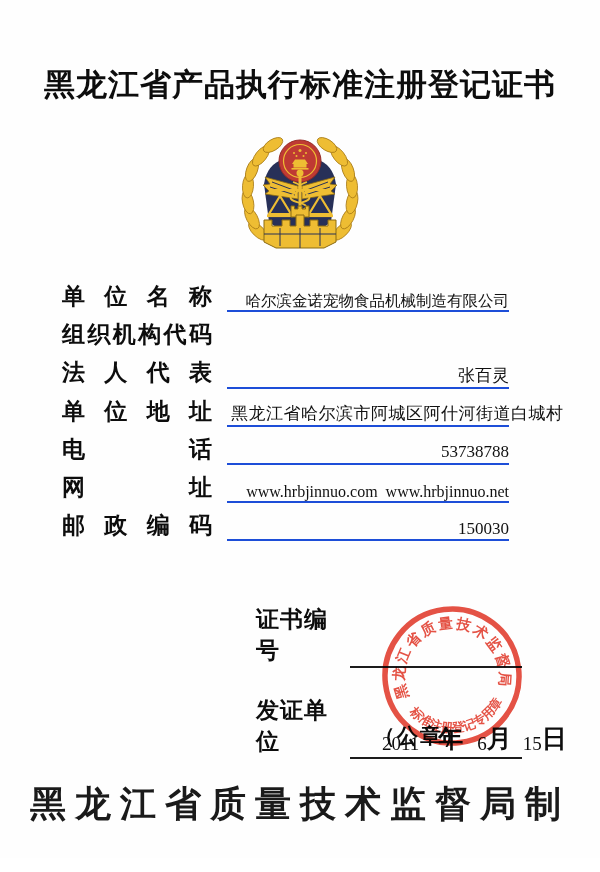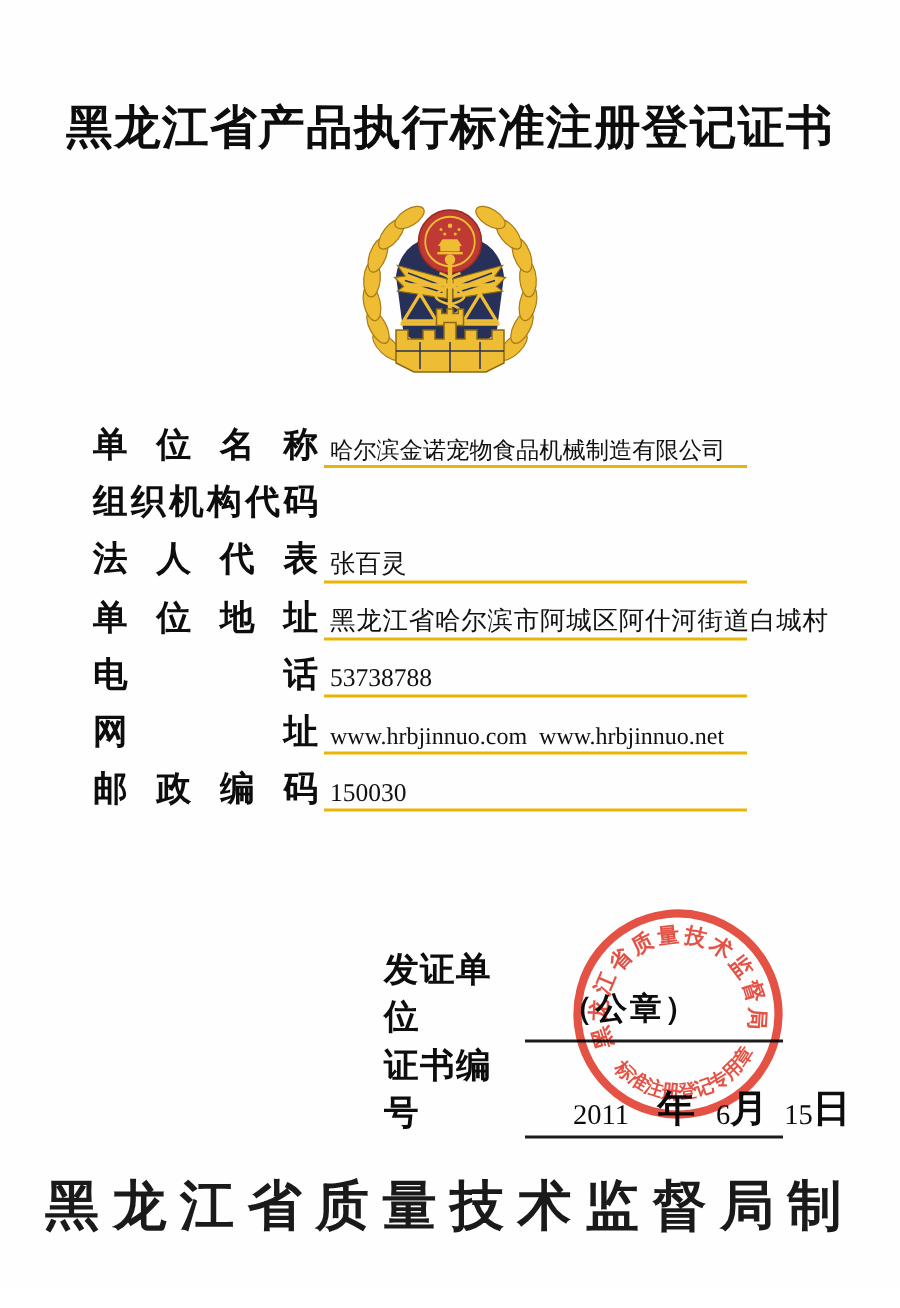--- a/index.html
+++ b/index.html
@@ -53,27 +53,28 @@
     font-weight: bold;
     line-height: 1.05;
     text-align: justify;
     text-align-last: justify;
     margin-bottom: 3px;
     color: #0d0d0d;
   }
   .field-value {
     width: 278px;
     flex: none;
-    margin-left: 4px;
-    border-bottom: 2px solid #eab308;
+    margin-left: 15px;
+    border-bottom: 2px solid #1d4ed8;
     font-size: 17px;
     line-height: 1.1;
     padding: 0 0 1px 4px;
     white-space: pre;
     overflow: visible;
+    text-align: right;
   }
   .field-row:nth-child(1) .field-value { font-size: 15.5px; }
   .field-row:nth-child(4) .field-value { font-size: 17px; letter-spacing: 0.5px; }
   .field-row:nth-child(6) .field-value { font-size: 16px; }
 
   
   .issuance {
     position: absolute;
     top: 604px; left: 256px;
     width: 270px;
@@ -254,30 +255,30 @@
       <div class="field-value">www.hrbjinnuo.com  www.hrbjinnuo.net</div>
     </div>
 
     <div class="field-row">
       <div class="field-label">邮政编码</div>
       <div class="field-value">150030</div>
     </div>
   </div>
 
   <div class="issuance">
+    <div class="cert-row">
+      <div class="cert-label">证书编号</div>
+      <div class="cert-line">
+        <span></span>
+      </div>
+    </div>
     <div class="cert-row issuer">
       <div class="cert-label">发证单位</div>
       <div class="cert-line">
         <span class="issuer-note">（公章）</span>
-      </div>
-    </div>
-    <div class="cert-row">
-      <div class="cert-label">证书编号</div>
-      <div class="cert-line">
-        <span></span>
       </div>
     </div>
   </div>
 
   <div class="date-row">
     <span class="date-num">2011</span>
     <span class="date-unit gap-a">年</span>
     <span class="date-num gap-b">6</span>
     <span class="date-unit">月</span>
     <span class="date-num gap-c">15</span>

